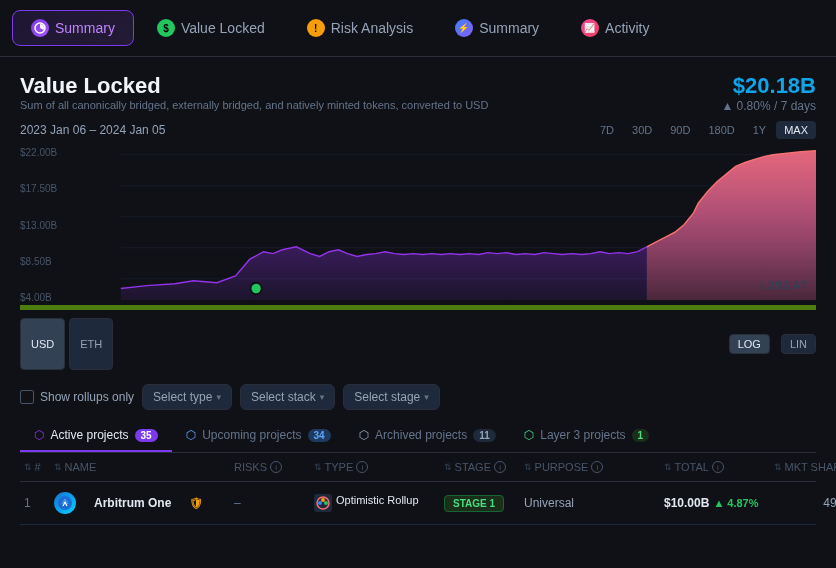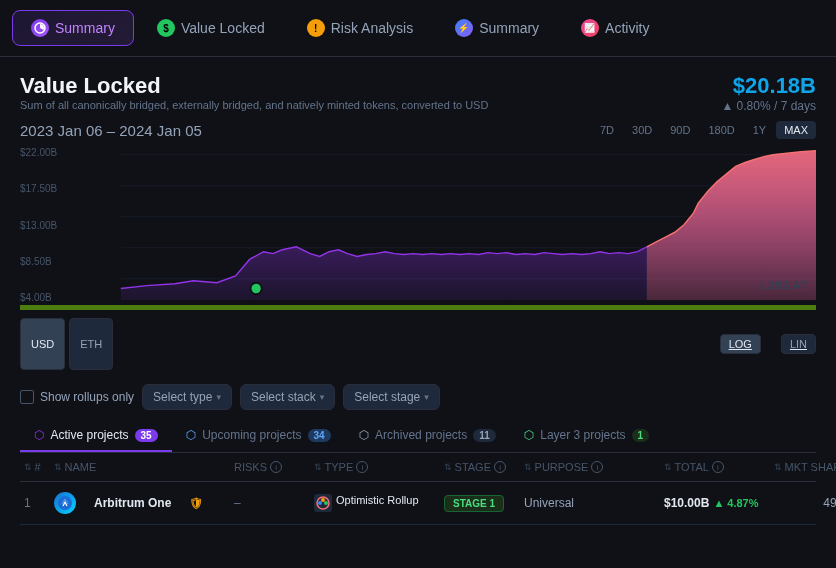--- a/index.html
+++ b/index.html
@@ -89,21 +89,21 @@
     .value-change span { color: #64748b; }
 
     
     .chart-controls {
       display: flex;
       justify-content: space-between;
       align-items: center;
       margin-bottom: 6px;
     }
     .date-range {
-      font-size: 15px;
+      font-size: 12px;
       color: #94a3b8;
     }
     .time-buttons {
       display: flex;
       gap: 2px;
     }
     .time-btn {
       padding: 3px 8px;
       border-radius: 4px;
       font-size: 11px;
@@ -171,22 +171,21 @@
       border: 1px solid #2a2d3a;
       background: #1e293b;
       color: #94a3b8;
     }
     .currency-btn.active {
       background: #334155;
       color: #e2e8f0;
     }
     .scale-buttons {
       display: flex;
-      gap: 20px;
-      text-decoration: underline;
+      gap: 11px;
     }
     .scale-btn {
       padding: 3px 8px;
       border-radius: 4px;
       font-size: 11px;
       cursor: pointer;
       border: 1px solid #2a2d3a;
       background: #1e293b;
       color: #94a3b8;
     }

